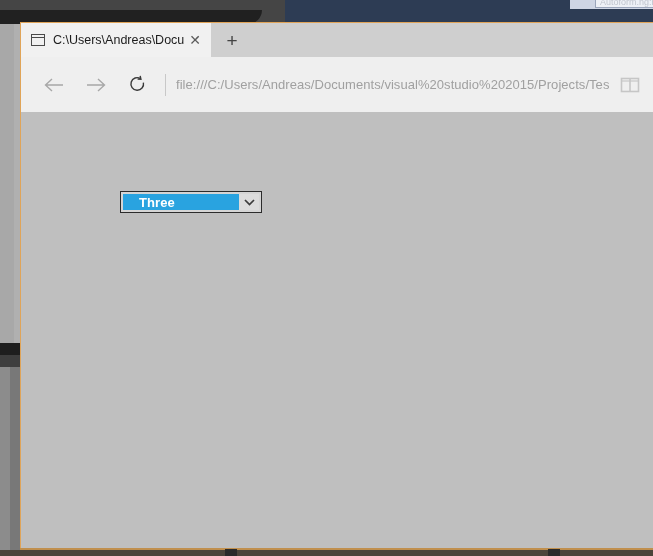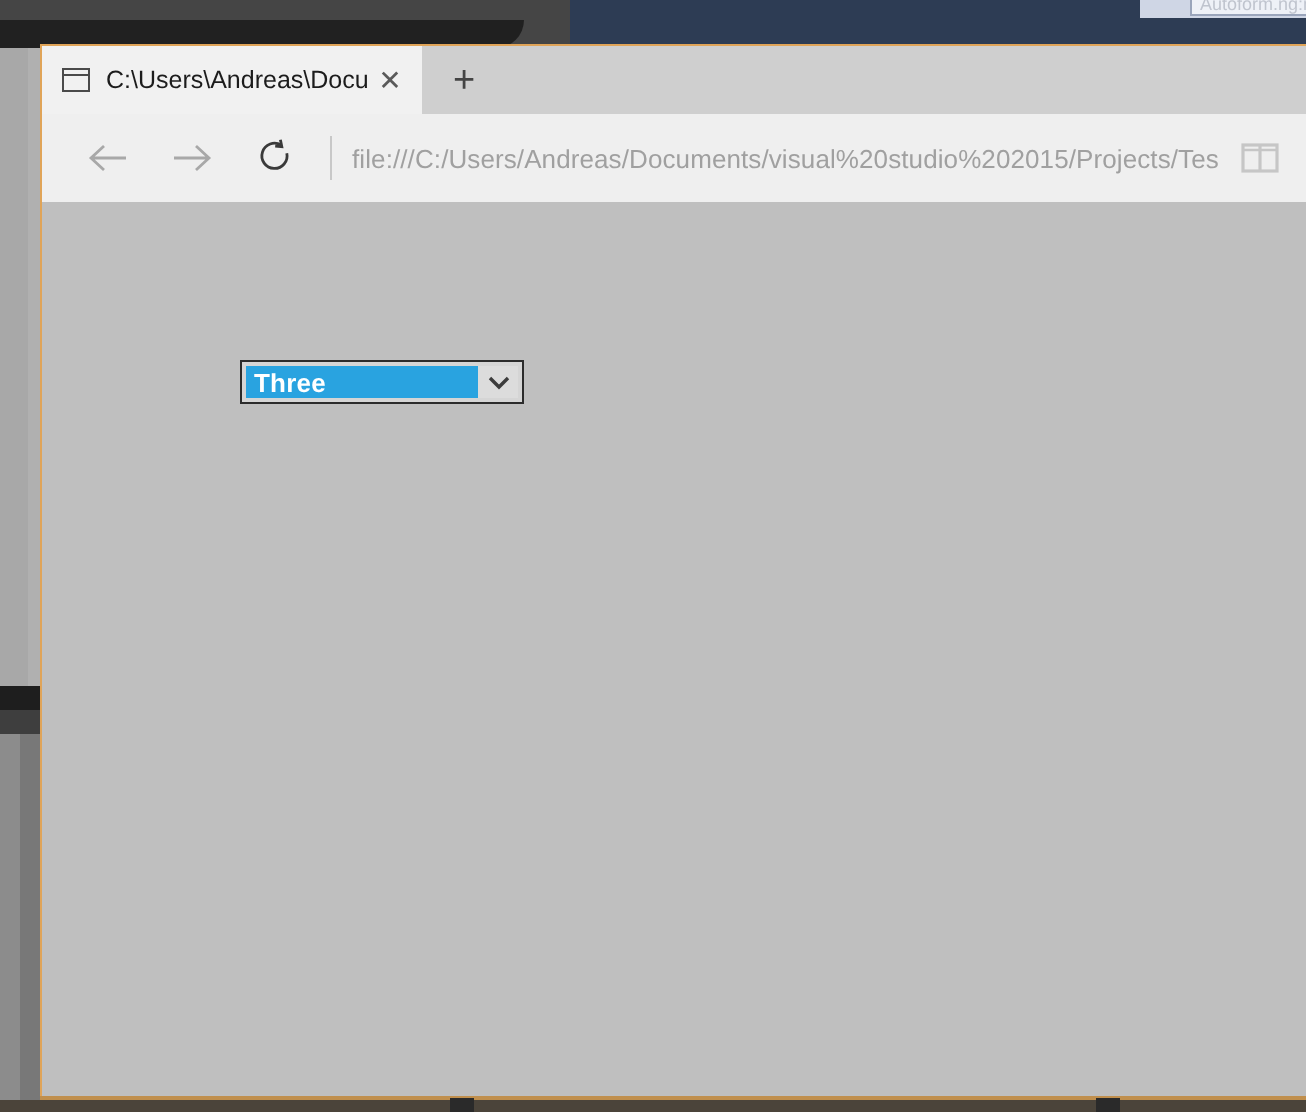--- a/index.html
+++ b/index.html
@@ -190,21 +190,21 @@
     align-items: center;
     justify-content: center;
     color: #444;
     font-size: 19px;
     font-weight: 300;
     line-height: 1;
   }
 
   
   .nav-bar {
-    height: 44px;
+    height: 55px;
     background: #efefef;
     display: flex;
     align-items: center;
     padding: 0 6px 0 12px;
     box-sizing: border-box;
   }
   .nav-btn {
     width: 42px;
     height: 36px;
     display: flex;
@@ -259,21 +259,21 @@
     padding: 2px;
   }
   .select-value {
     flex: 1 1 auto;
     background: #29a3e0;
     color: #ffffff;
     font-size: 13px;
     font-weight: bold;
     display: flex;
     align-items: center;
-    padding-left: 4px;
+    padding-left: 16px;
     box-sizing: border-box;
     letter-spacing: 0.1px;
   }
   .select-arrow {
     width: 20px;
     flex: 0 0 auto;
     background: #dcdcdc;
     display: flex;
     align-items: center;
     justify-content: center;

